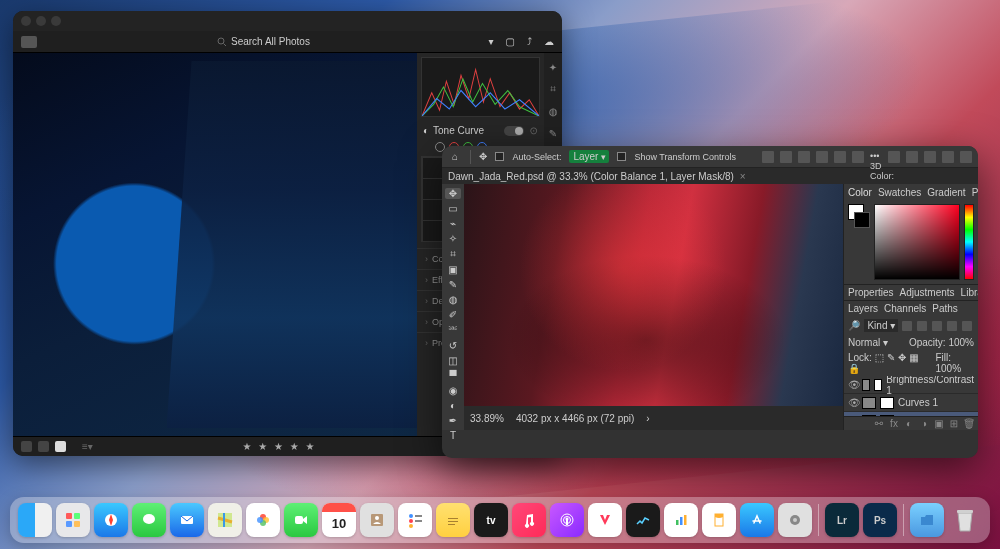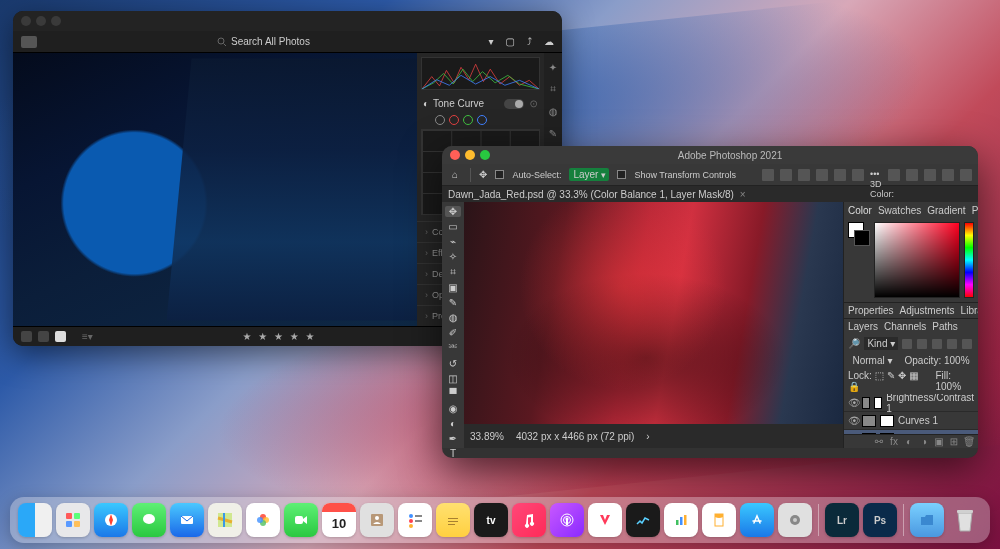--- a/index.html
+++ b/index.html
@@ -1,21 +1,21 @@
 <!DOCTYPE html>
 <html><head>
 <meta charset="utf-8">
 <style>
 *{margin:0;padding:0;box-sizing:border-box;font-family:-apple-system,BlinkMacSystemFont,sans-serif;font-size:10px;color:#ccc;}
 body{width:1000px;height:549px;background:linear-gradient(135deg,#1a3a6e 0%,#2d5aa8 25%,#8a9dc9 40%,#d8a8b8 55%,#c14a5a 70%,#7a1040 100%);overflow:hidden;position:relative;}
 .wave{position:absolute;width:130%;height:260px;top:30px;left:-80px;background:radial-gradient(ellipse 700px 200px at 40% 30%,#2b5ba8 0%,transparent 70%);transform:rotate(-6deg);}
 .wave2{position:absolute;width:130%;height:300px;bottom:60px;left:-80px;background:radial-gradient(ellipse 700px 180px at 60% 70%,#a82040 0%,transparent 70%);transform:rotate(-6deg);}
 
 
-.lr{position:absolute;top:11px;left:13px;width:549px;height:335px;background:#1a1a1a;border-radius:10px;box-shadow:0 8px 30px rgba(0,0,0,0.5);overflow:hidden;}
+.lr{position:absolute;top:11px;left:13px;width:549px;height:445px;background:#1a1a1a;border-radius:10px;box-shadow:0 8px 30px rgba(0,0,0,0.5);overflow:hidden;}
 .lr-titlebar{height:20px;display:flex;align-items:center;padding:0 8px;background:#232323;}
 .traffic{display:flex;gap:5px;}
 .tl{width:10px;height:10px;border-radius:50%;}
 .tl.r{background:#3a3a3a;}.tl.y{background:#3a3a3a;}.tl.g{background:#3a3a3a;}
 .lr-topbar{height:22px;background:#1f1f1f;display:flex;align-items:center;padding:0 8px;border-bottom:1px solid #000;}
 .lr-logo{width:16px;height:12px;background:#555;border-radius:2px;margin-right:180px;}
 .lr-search{flex:0 0 150px;height:16px;display:flex;align-items:center;color:#666;}
 .lr-search svg{margin-right:4px;}
 .lr-topicons{margin-left:auto;display:flex;gap:12px;align-items:center;}
 .lr-body{display:flex;height:calc(100% - 62px);}
@@ -74,21 +74,21 @@
 .ps-color{height:84px;padding:4px;display:flex;gap:4px;}
 .ps-swatch{width:22px;}
 .ps-swatch .fg{width:16px;height:16px;background:#fff;border:1px solid #000;}
 .ps-swatch .bg{width:16px;height:16px;background:#000;border:1px solid #555;margin-top:-8px;margin-left:6px;}
 .ps-picker{flex:1;background:linear-gradient(to right,#fff 0%,#ff0020 100%),linear-gradient(to top,#000 0%,transparent 100%);background-blend-mode:multiply;border:1px solid #222;}
 .ps-hue{width:10px;background:linear-gradient(to bottom,#f00,#ff0,#0f0,#0ff,#00f,#f0f,#f00);border:1px solid #222;}
 .ps-rtabs2{display:flex;height:16px;align-items:center;padding:0 4px;gap:6px;font-size:9px;color:#888;border-top:1px solid #222;}
 .ps-rtabs3{display:flex;height:16px;align-items:center;padding:0 4px;gap:6px;font-size:9px;color:#888;border-top:1px solid #222;}
 .ps-layerctl{padding:3px 4px;display:flex;gap:4px;align-items:center;font-size:8px;}
 .ps-layerctl .field{background:#2a2a2a;padding:1px 3px;border-radius:0;}
-.ps-layerctl2{padding:2px 4px;display:flex;gap:12px;align-items:center;font-size:8px;justify-content:center;}
+.ps-layerctl2{padding:2px 4px;display:flex;gap:12px;align-items:center;font-size:8px;justify-content:space-between;}
 .ps-layerbtns{padding:2px 4px;display:flex;gap:5px;align-items:center;font-size:8px;}
 .ps-layerbtns span{width:10px;height:10px;background:#555;border-radius:1px;}
 .ps-layers{flex:1;overflow:hidden;}
 .ps-layer{display:flex;align-items:center;height:18px;padding:0 4px;gap:4px;font-size:8px;border-bottom:1px solid #2a2a2a;}
 .ps-layer.sel{background:#4a5a7a;}
 .ps-layer .eye{width:10px;text-align:center;color:#aaa;}
 .ps-layer .thumb{width:14px;height:12px;background:#888;border:1px solid #000;}
 .ps-layer .thumb.mask{background:#fff;}
 .ps-layerfoot{height:14px;display:flex;align-items:center;justify-content:flex-end;gap:5px;padding:0 4px;border-top:1px solid #222;}
 .ps-layerfoot span{width:10px;height:10px;color:#888;display:flex;align-items:center;justify-content:center;}
@@ -213,28 +213,20 @@
       <span>Fit</span>
       <span>100%</span>
       <span>▾</span>
       <span class="sq"></span>
       <span class="sq"></span>
     </div>
   </div>
 </div>
 
 <div class="ps">
-  <div class="ps-titlebar">
-    <div class="traffic">
-      <div class="tl r"></div>
-      <div class="tl y"></div>
-      <div class="tl g"></div>
-    </div>
-    <div class="ps-title">Adobe Photoshop 2021</div>
-  </div>
   <div class="ps-options">
     <span class="home">⌂</span>
     <div class="sep"></div>
     <span>✥</span>
     <span class="ps-check"></span>
     <span class="ps-lbl">Auto-Select:</span>
     <span class="ps-sel"><span>Layer</span> ▾</span>
     <span class="ps-check"></span>
     <span class="ps-lbl">Show Transform Controls</span>
     <div class="ps-opticons">

